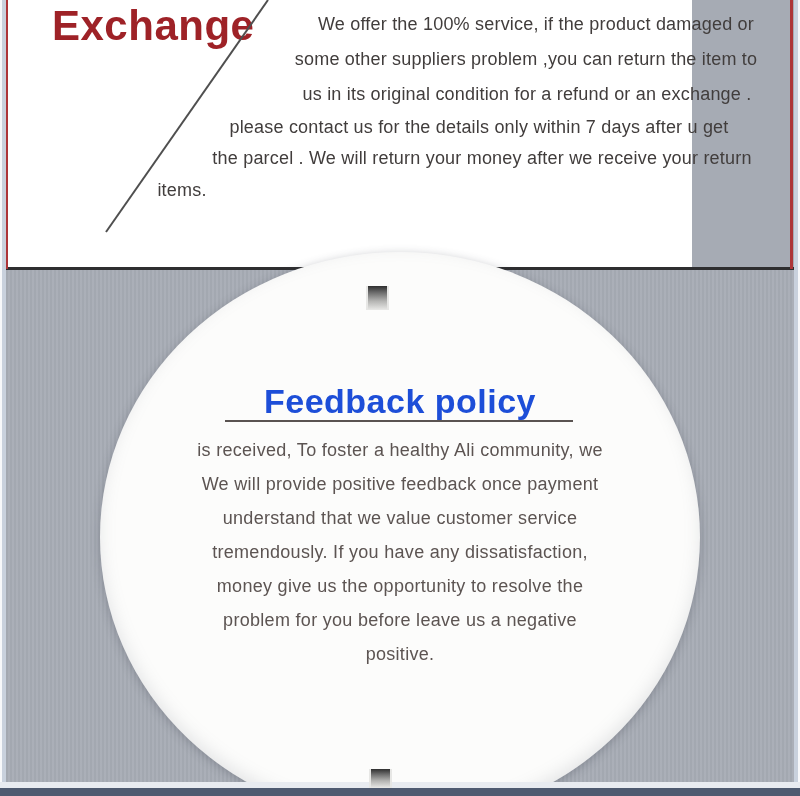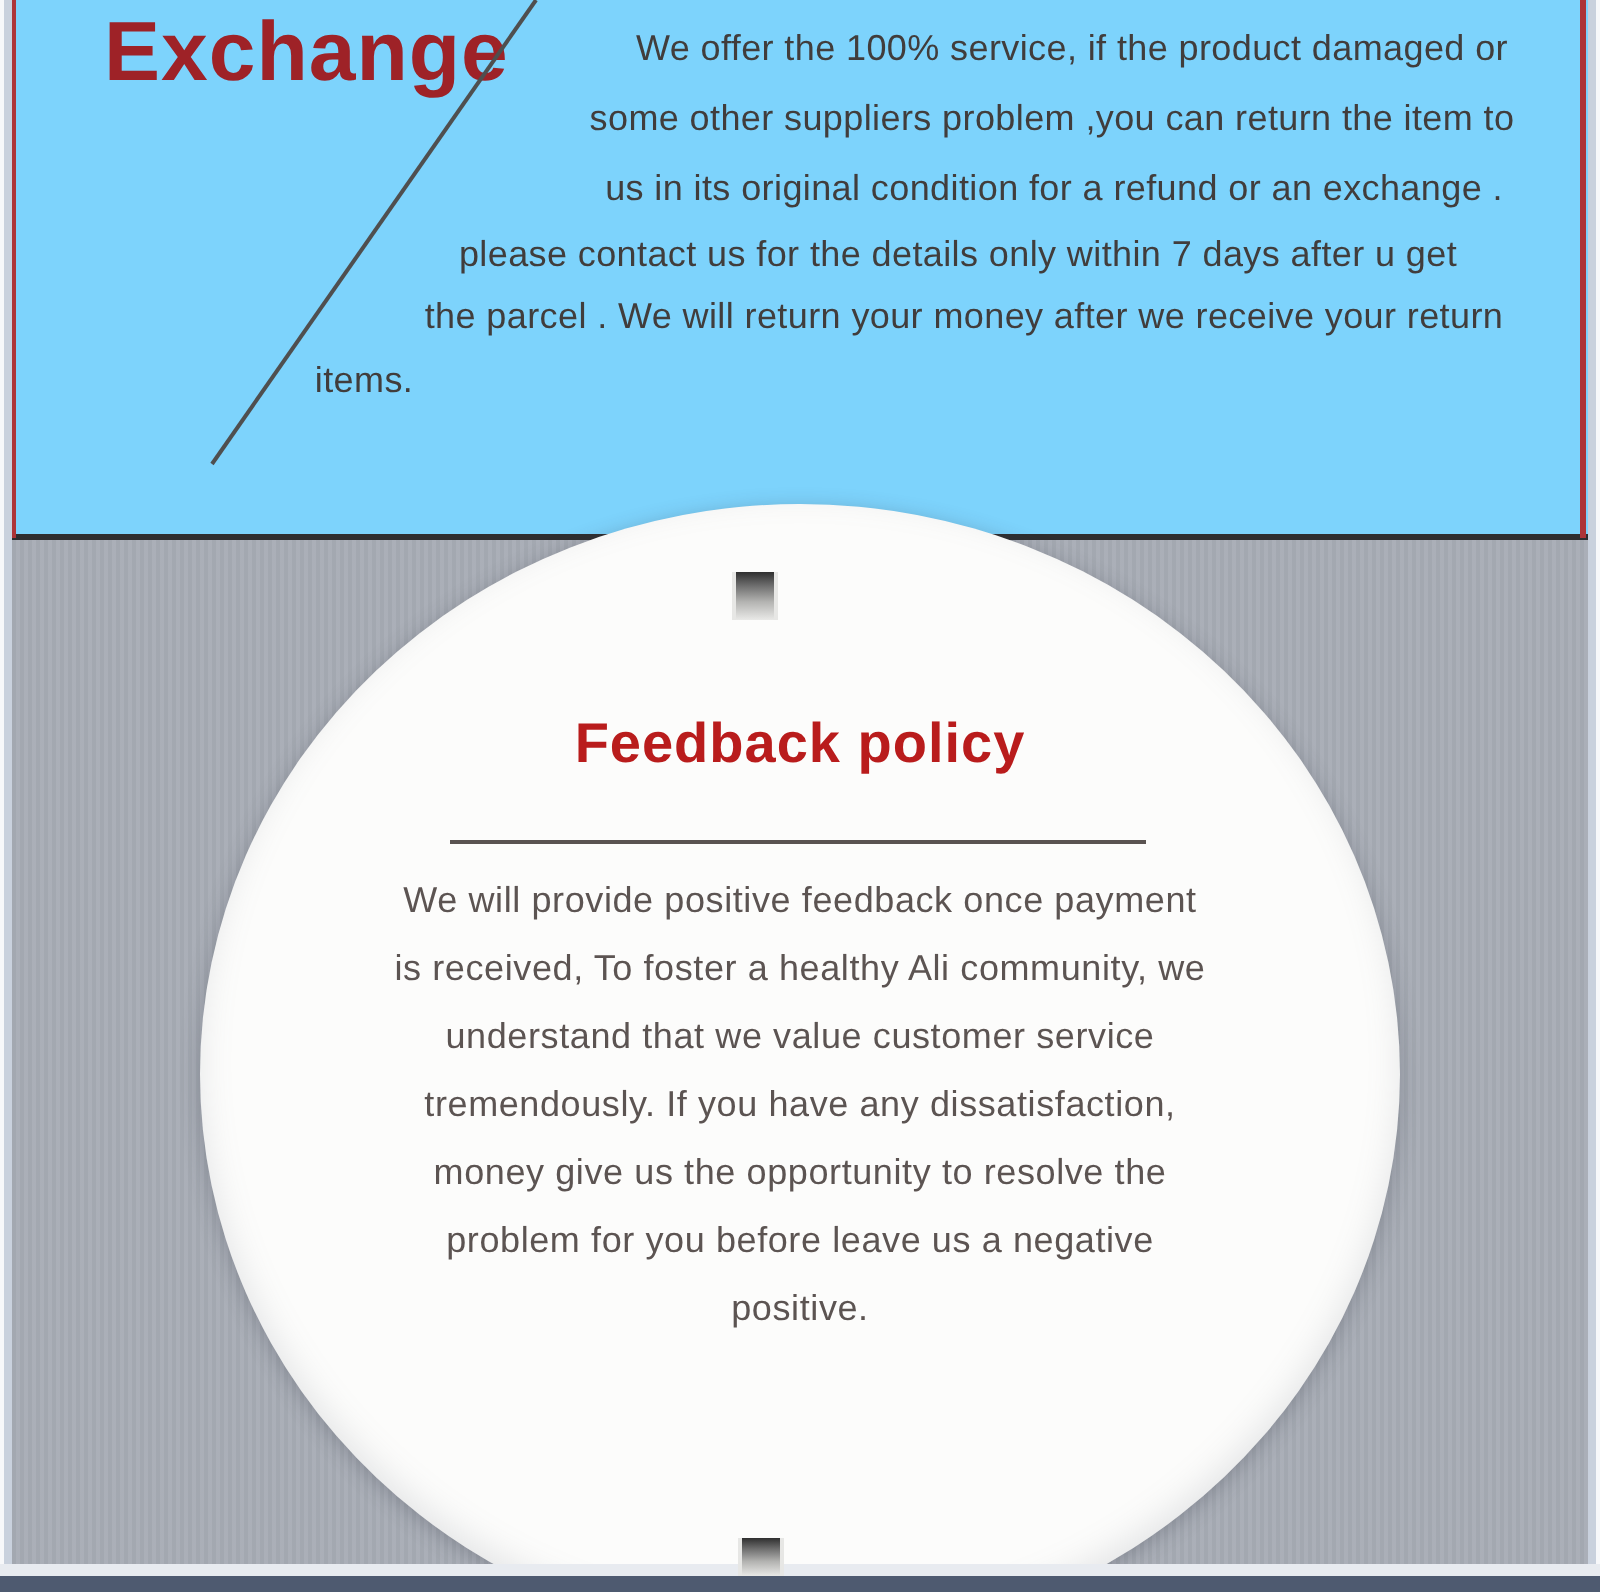--- a/index.html
+++ b/index.html
@@ -3,22 +3,22 @@
 <meta charset="utf-8">
 <style>
   html,body{margin:0;padding:0;background:#888;}
   .stage{
     position:relative;width:800px;height:796px;overflow:hidden;
     font-family:"Liberation Sans","DejaVu Sans",sans-serif;
     background:#a6abb4;
   }
   
   .top-panel{
-    position:absolute;left:0;top:0;width:800px;height:269px;
-    background:#7dd3fc;z-index:1;
+    position:absolute;left:0;top:0;width:692px;height:269px;
+    background:#ffffff;z-index:1;
   }
   .ex-title{
     position:absolute;left:52px;top:2px;margin:0;
     font-size:42px;line-height:47px;font-weight:bold;
     color:#9e2227;letter-spacing:.5px;
   }
   .ex-title span{display:block;}
   .diag{position:absolute;left:70px;top:0;z-index:2;}
   .xl{
     position:absolute;left:0;width:800px;text-align:center;
@@ -43,23 +43,23 @@
       rgba(255,255,255,.05) 0 2px, rgba(0,0,0,.02) 2px 4px);
     z-index:0;
   }
   
   .circle{
     position:absolute;left:100px;top:252px;width:600px;height:570px;
     border-radius:50%;background:#fcfcfb;z-index:2;
     box-shadow:0 2px 10px rgba(55,60,72,.30), inset 0 -6px 16px rgba(130,135,145,.18);
   }
   .fb-title{
-    position:absolute;left:0;top:104px;width:100%;margin:0;
-    text-align:center;font-size:28px;font-weight:bold;
-    color:#b91c1c;letter-spacing:.5px;
+    position:absolute;left:0;top:130px;width:100%;margin:0;
+    text-align:center;font-size:34px;font-weight:bold;
+    color:#1d4ed8;letter-spacing:.5px;
   }
   .fb-underline{
     position:absolute;left:125px;top:168px;width:348px;height:2px;
     background:#5a5351;
   }
   .fb-lines{position:absolute;left:0;top:181px;width:100%;}
   .fl{
     width:100%;text-align:center;font-size:18px;line-height:34px;
     color:#5c5452;letter-spacing:.3px;white-space:nowrap;
   }
@@ -105,22 +105,22 @@
 
   <div class="divider-line"></div>
 
   <div class="bottom-panel"></div>
 
   <div class="circle">
     <div class="hole hole-top"></div>
     <h2 class="fb-title">Feedback policy</h2>
     <div class="fb-underline"></div>
     <div class="fb-lines">
+      <div class="fl">is received, To foster a healthy Ali community, we</div>
       <div class="fl">We will provide positive feedback once payment</div>
-      <div class="fl">is received, To foster a healthy Ali community, we</div>
       <div class="fl">understand that we value customer service</div>
       <div class="fl">tremendously. If you have any dissatisfaction,</div>
       <div class="fl">money give us the opportunity to resolve the</div>
       <div class="fl">problem for you before leave us a negative</div>
       <div class="fl">positive.</div>
     </div>
   </div>
 
   <div class="hole hole-bottom"></div>
 

